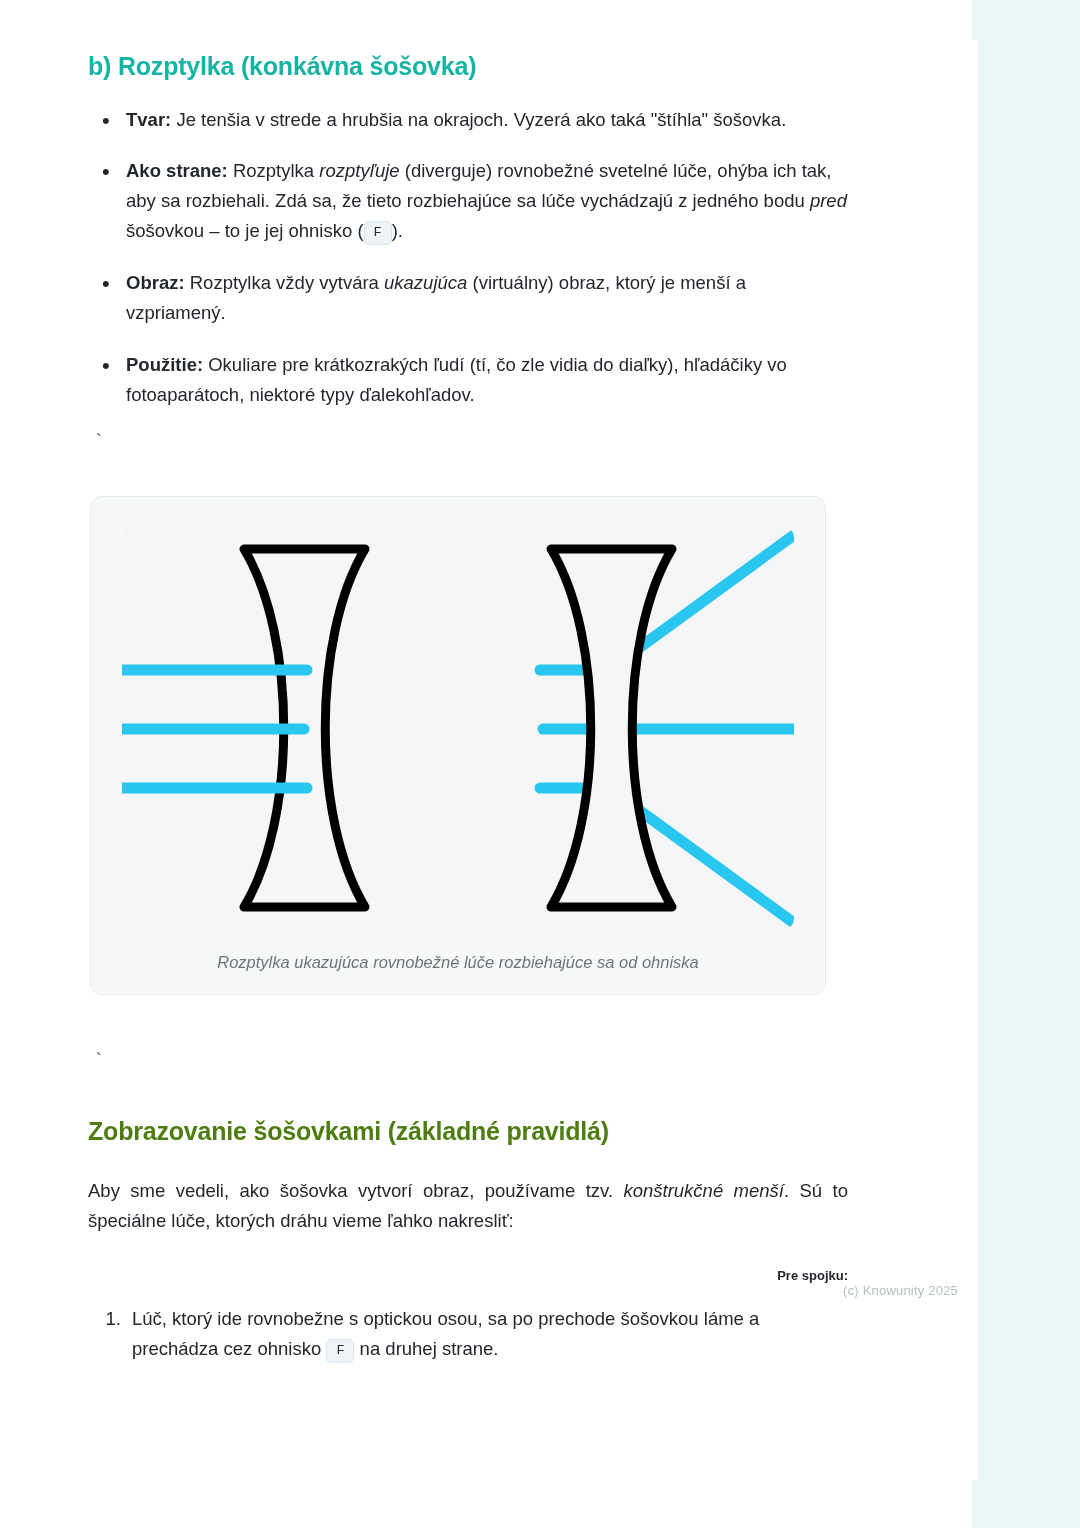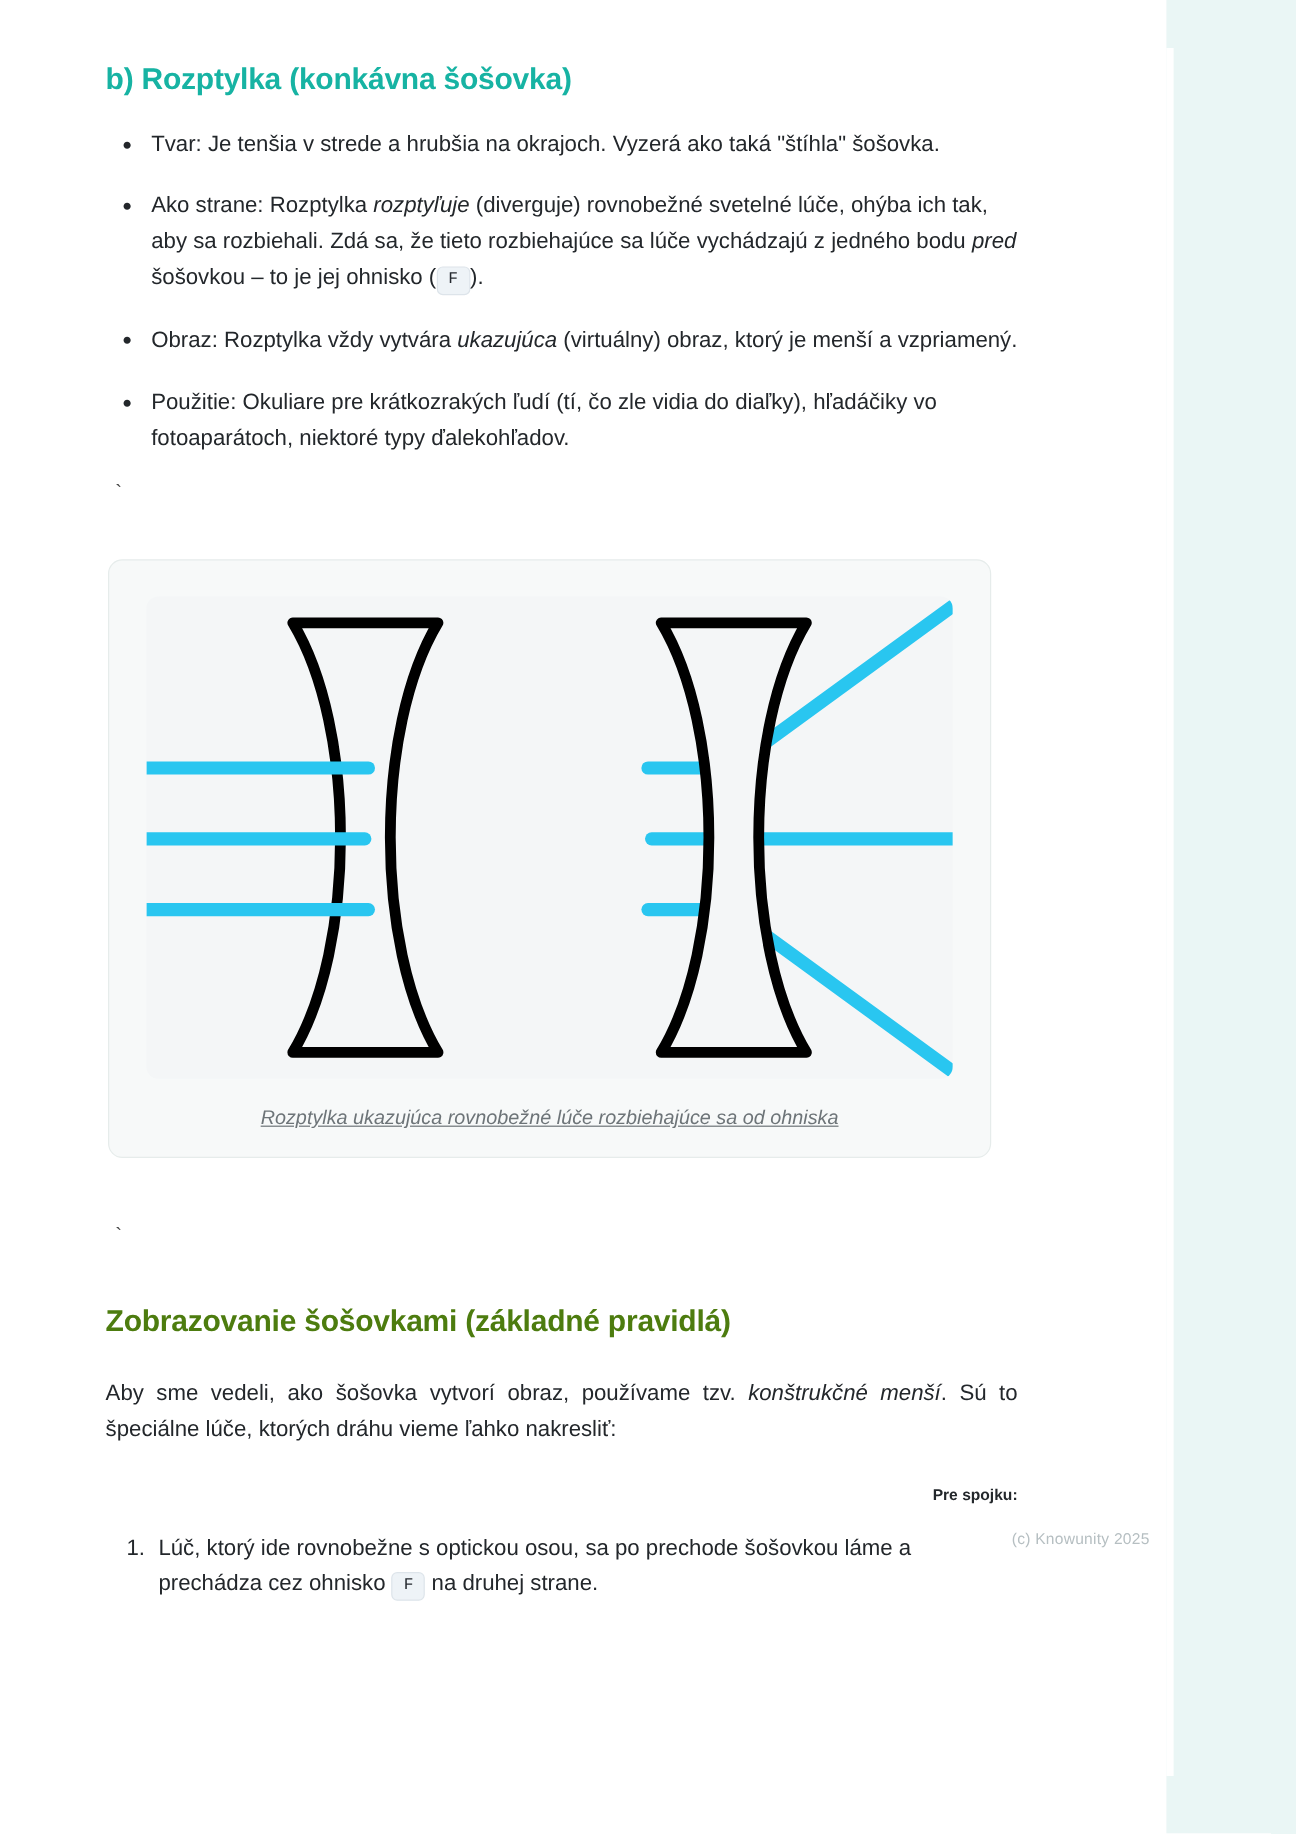--- a/index.html
+++ b/index.html
@@ -77,21 +77,21 @@
   }
   ul.bullets > li::before {
     content: "•";
     position: absolute;
     left: 14px;
     top: -1px;
     font-size: 22px;
     line-height: 1.5;
     color: #23272b;
   }
-  li b { font-weight: normal; margin-top: 28px; }
+  li b { font-weight: bold; margin-top: 28px; }
   li i, p i, .caption { font-style: italic; }
 
   .backtick {
     font-size: 17px;
     color: #444;
     margin: 22px 0 0 8px;
     height: 14px;
     line-height: 1;
   }
 
@@ -127,21 +127,20 @@
     position: relative;
     overflow: hidden;
   }
   .figure-canvas svg { display: block; }
   .caption {
     text-align: center;
     font-size: 16.5px;
     color: #6d7478;
     margin-top: 24px;
     font-style: italic;
-    text-decoration: underline;
   }
 
   p.body-text {
     font-size: 18.5px;
     line-height: 1.62;
     color: #23272b;
     margin: 0 0 18px 0;
     text-align: justify;
   }
   p.lead-sub {
@@ -161,21 +160,21 @@
     font-size: 18.5px;
     line-height: 1.62;
     color: #23272b;
     margin-bottom: 14px;
     padding-left: 6px;
   }
 
   .watermark {
     position: absolute;
     right: 70px;
-    bottom: 44px;
+    bottom: 66px;
     font-size: 13px;
     color: #b6bfc2;
     letter-spacing: 0.2px;
   }
 </style>
 </head>
 <body>
 
 <div class="right-strip">
   <div class="right-strip-inner"></div>

